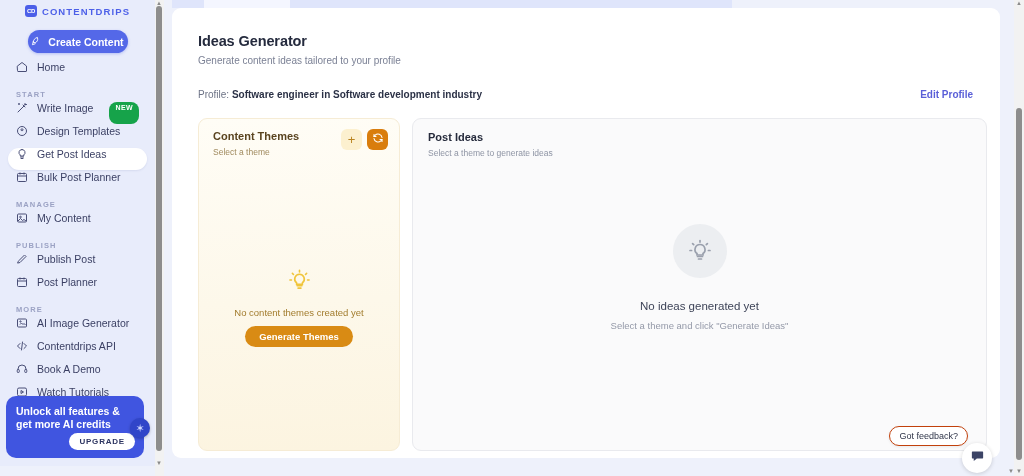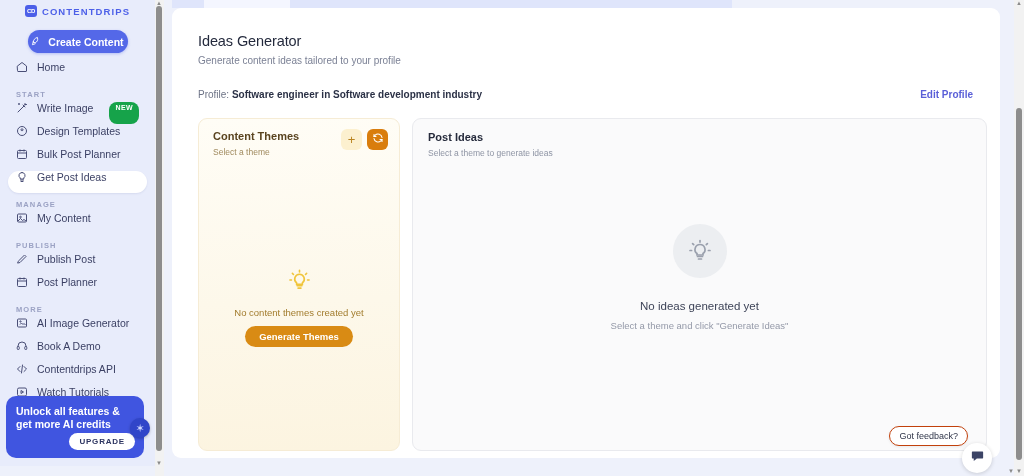--- a/index.html
+++ b/index.html
@@ -118,21 +118,21 @@
     position: absolute; left: 32px; top: 0; width: 86px; height: 14px;
     background: #f4f6ff; border-radius: 7px 7px 0 0;
   }
   .content-card {
     position: absolute; left: 8px; top: 8px;
     width: 828px; height: 450px;
     background: #ffffff; border-radius: 9px;
   }
   .page-title {
     position: absolute; left: 26px; top: 25px;
-    font-size: 14.5px; font-weight: 400; color: #242a3d;
+    font-size: 14.5px; font-weight: 700; color: #242a3d;
     letter-spacing: -0.1px;
   }
   .page-sub {
     position: absolute; left: 26px; top: 47px;
     font-size: 10px; color: #7b8195;
   }
   .profile-line {
     position: absolute; left: 26px; top: 81px;
     font-size: 10px; color: #6d7386;
   }
@@ -290,40 +290,40 @@
       <div class="nav-item">
         <span class="ico">
           <svg width="12" height="12" viewBox="0 0 24 24" fill="none" stroke="currentColor" stroke-width="2">
               <circle cx="12" cy="12" r="9"></circle>
               <circle cx="12" cy="9.5" r="2"></circle>
             </svg>
         </span>
         <span class="nav-label">Design Templates</span>
       </div>
 
-      <div class="nav-item">
-        <span class="ico">
-          <svg width="12" height="12" viewBox="0 0 24 24" fill="none" stroke="currentColor" stroke-width="2">
-              <rect x="3" y="5" width="18" height="16" rx="2"></rect>
-              <path d="M3 10h18M8 3v4M16 3v4"></path>
-            </svg>
-        </span>
-        <span class="nav-label">Bulk Post Planner</span>
-      </div>
-
       <div class="nav-item active">
         <span class="ico">
           <svg width="12" height="12" viewBox="0 0 24 24" fill="none" stroke="currentColor" stroke-width="2" stroke-linecap="round">
               <path d="M9 18h6M10 21h4"></path>
               <path d="M12 3a6 6 0 0 0-3.5 10.9V16h7v-2.1A6 6 0 0 0 12 3z"></path>
             </svg>
         </span>
         <span class="nav-label">Get Post Ideas</span>
       </div>
 
+      <div class="nav-item">
+        <span class="ico">
+          <svg width="12" height="12" viewBox="0 0 24 24" fill="none" stroke="currentColor" stroke-width="2">
+              <rect x="3" y="5" width="18" height="16" rx="2"></rect>
+              <path d="M3 10h18M8 3v4M16 3v4"></path>
+            </svg>
+        </span>
+        <span class="nav-label">Bulk Post Planner</span>
+      </div>
+
       <div class="section-label">MANAGE</div>
 
       <div class="nav-item">
         <span class="ico">
           <svg width="12" height="12" viewBox="0 0 24 24" fill="none" stroke="currentColor" stroke-width="2">
               <rect x="3" y="4" width="18" height="16" rx="2"></rect>
               <circle cx="9" cy="10" r="1.6"></circle>
               <path d="M4 18l5-5 4 4 3-2 4 3"></path>
             </svg>
         </span>
@@ -359,36 +359,36 @@
               <rect x="3" y="4" width="18" height="16" rx="2"></rect>
               <path d="M8 15l3-3 3 3 2-2 3 3"></path>
               <circle cx="9" cy="9" r="1.3"></circle>
             </svg>
         </span>
         <span class="nav-label">AI Image Generator</span>
       </div>
 
       <div class="nav-item">
         <span class="ico">
+          <svg width="12" height="12" viewBox="0 0 24 24" fill="none" stroke="currentColor" stroke-width="2" stroke-linecap="round" stroke-linejoin="round">
+              <path d="M8 7l-5 5 5 5M16 7l5 5-5 5M13 4l-2 16"></path>
+            </svg>
+        </span>
+        <span class="nav-label">Contentdrips API</span>
+      </div>
+
+      <div class="nav-item">
+        <span class="ico">
           <svg width="12" height="12" viewBox="0 0 24 24" fill="none" stroke="currentColor" stroke-width="2">
               <path d="M4 14v-2a8 8 0 0 1 16 0v2"></path>
               <rect x="2.5" y="13" width="4" height="6" rx="1.5"></rect>
               <rect x="17.5" y="13" width="4" height="6" rx="1.5"></rect>
             </svg>
         </span>
         <span class="nav-label">Book A Demo</span>
-      </div>
-
-      <div class="nav-item">
-        <span class="ico">
-          <svg width="12" height="12" viewBox="0 0 24 24" fill="none" stroke="currentColor" stroke-width="2" stroke-linecap="round" stroke-linejoin="round">
-              <path d="M8 7l-5 5 5 5M16 7l5 5-5 5M13 4l-2 16"></path>
-            </svg>
-        </span>
-        <span class="nav-label">Contentdrips API</span>
       </div>
 
       <div class="nav-item">
         <span class="ico">
           <svg width="12" height="12" viewBox="0 0 24 24" fill="none" stroke="currentColor" stroke-width="2">
               <rect x="3" y="4" width="18" height="16" rx="3"></rect>
               <path d="M10 9l5 3-5 3z"></path>
             </svg>
         </span>
         <span class="nav-label">Watch Tutorials</span>

